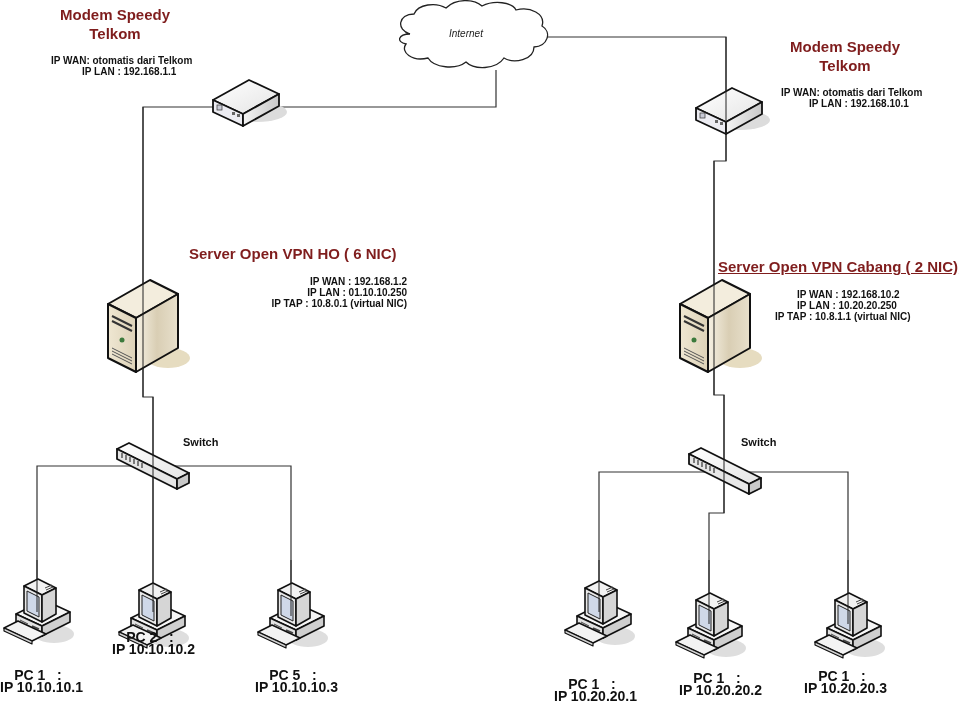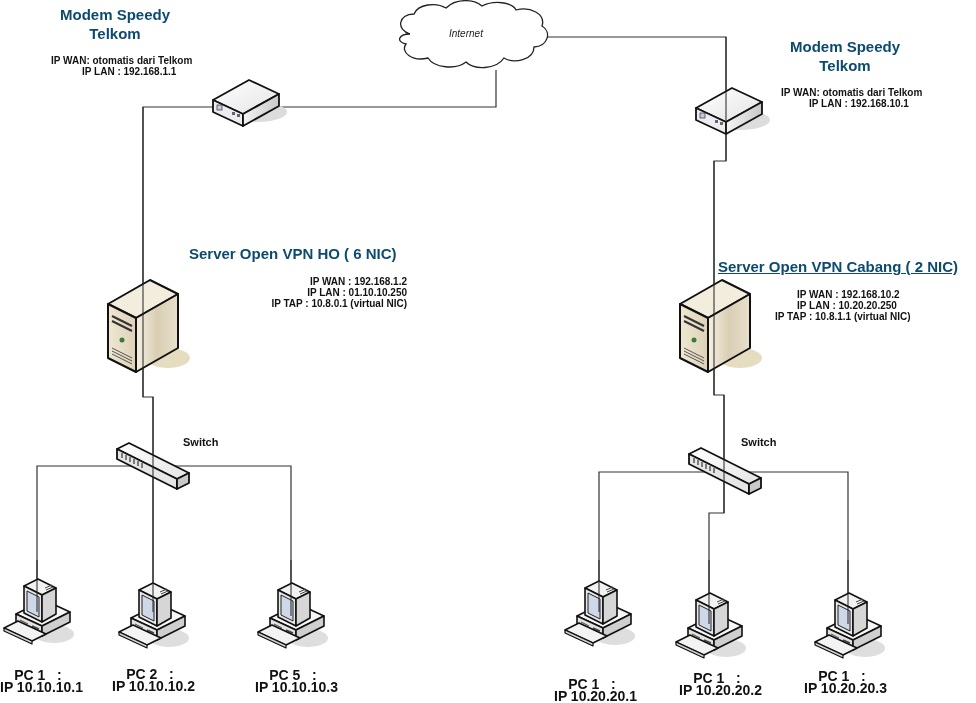--- a/index.html
+++ b/index.html
@@ -1,20 +1,20 @@
 <!DOCTYPE html>
 <html><head>
 <meta charset="utf-8">
 <style>
   html, body { margin: 0; padding: 0; background: #ffffff; }
   body { width: 976px; height: 703px; position: relative; overflow: hidden;
          font-family: "Liberation Sans", sans-serif; color: #111; }
   #diagram { position: absolute; left: 0; top: 0; width: 976px; height: 703px; }
   .lbl { position: absolute; text-align: center; font-weight: bold; white-space: nowrap; }
-  .title { font-size: 15px; line-height: 19px; color: #0c4a6e; }
+  .title { font-size: 15px; line-height: 19px; color: #7f1d1d; }
   .info { font-size: 10px; line-height: 11px; color: #111; text-align: center; }
   .pclbl { font-size: 14px; line-height: 12px; }
   .cloudtxt { position: absolute; font-size: 10px; font-weight: normal; color: #222; font-style: italic; }
 </style>
 </head>
 <body>
 
 <svg id="diagram" width="976" height="703" viewBox="0 0 976 703" xmlns="http://www.w3.org/2000/svg">
   <defs>
     <linearGradient id="srvSide" x1="0" y1="0" x2="1" y2="0">
@@ -197,21 +197,21 @@
   <div>IP TAP : 10.8.1.1 (virtual NIC)</div>
 </div>
 
 <div class="lbl info" style="left:183px; top:437px; font-size:11px;">Switch</div>
 <div class="lbl info" style="left:741px; top:437px; font-size:11px;">Switch</div>
 
 <div class="lbl pclbl" style="left:0px; top:669px; width:76px;">
   <div style="white-space:pre;">PC 1   :</div>
   <div>IP 10.10.10.1</div>
 </div>
-<div class="lbl pclbl" style="left:112px; top:668px; width:76px;">
+<div class="lbl pclbl" style="left:112px; top:631px; width:76px;">
   <div style="white-space:pre;">PC 2   :</div>
   <div>IP 10.10.10.2</div>
 </div>
 <div class="lbl pclbl" style="left:255px; top:669px; width:76px;">
   <div style="white-space:pre;">PC 5   :</div>
   <div>IP 10.10.10.3</div>
 </div>
 
 <div class="lbl pclbl" style="left:554px; top:678px; width:76px;">
   <div style="white-space:pre;">PC 1   :</div>

